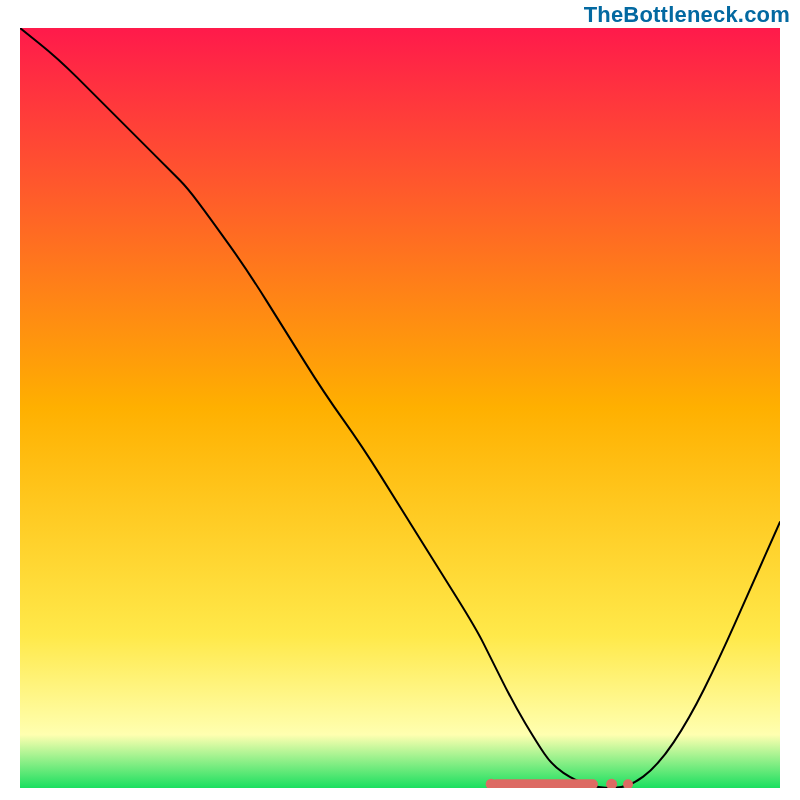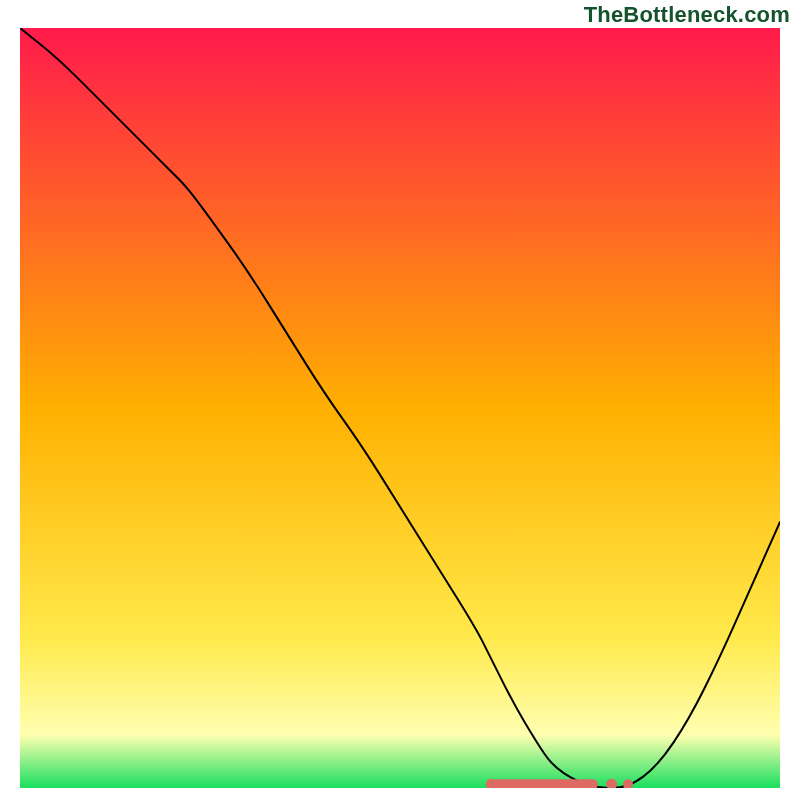--- a/index.html
+++ b/index.html
@@ -14,21 +14,21 @@
     position: relative;
     width: 800px;
     height: 800px;
   }
   .watermark {
     position: absolute;
     top: 2px;
     right: 10px;
     font-size: 22px;
     font-weight: 600;
-    color: #14532d;
+    color: #0369a1;
     letter-spacing: 0.2px;
   }
   .plot {
     position: absolute;
     left: 20px;
     top: 28px;
     width: 760px;
     height: 760px;
   }
   svg {

